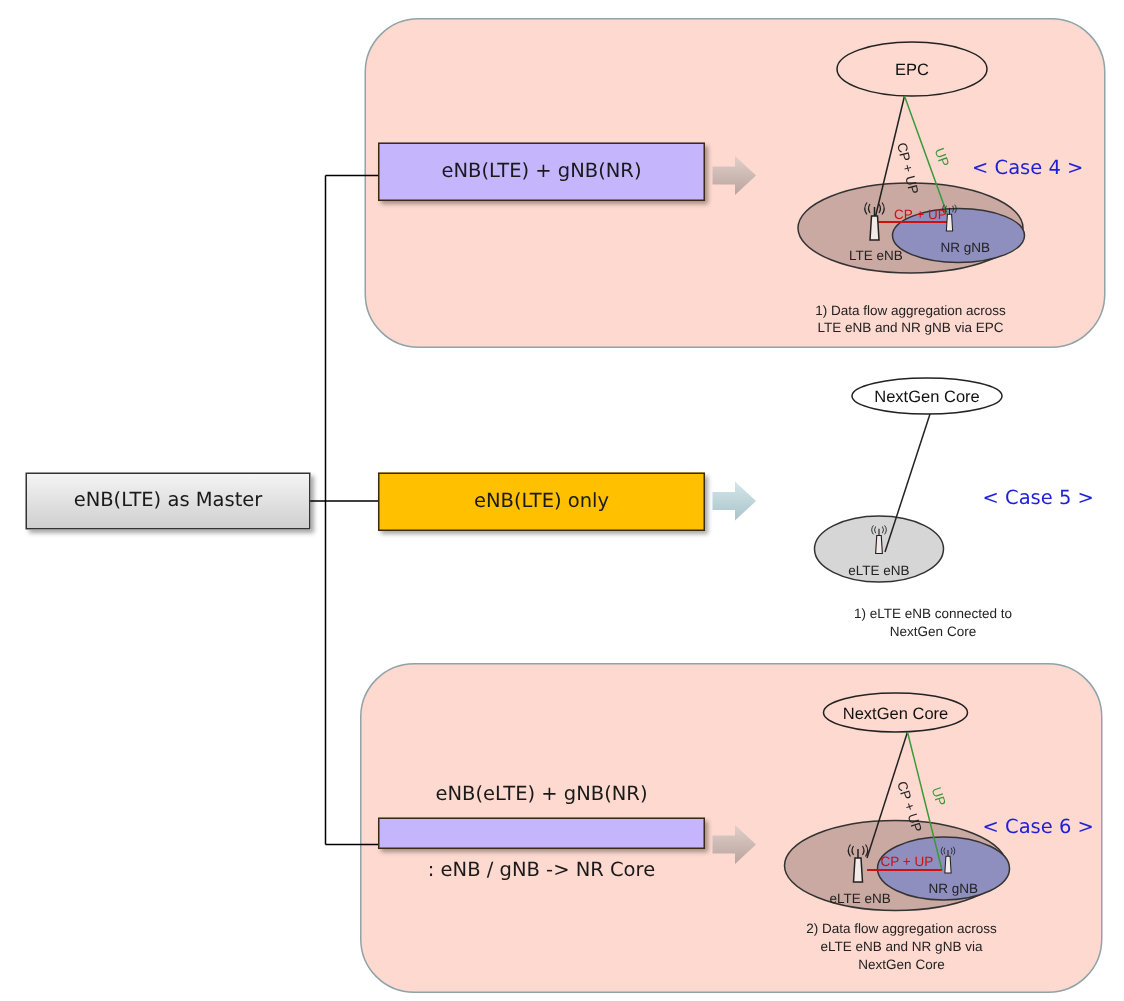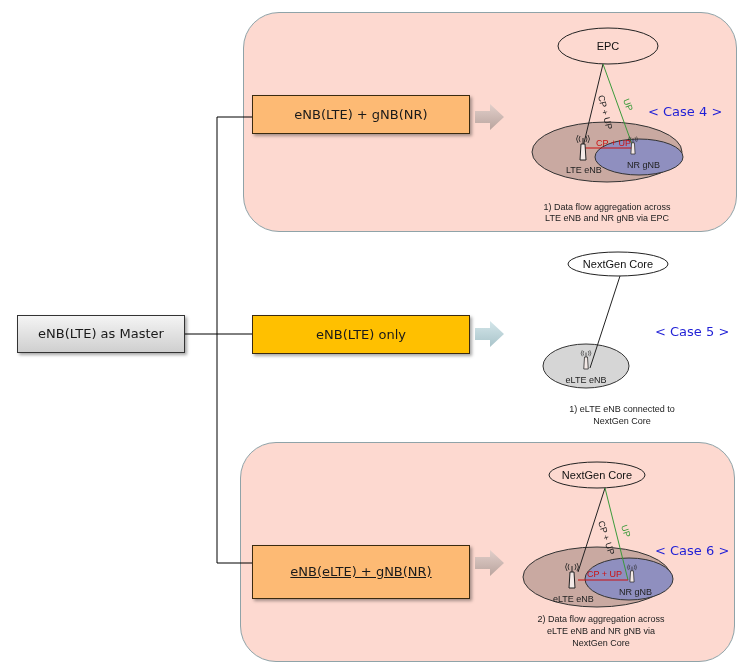--- a/index.html
+++ b/index.html
@@ -7,21 +7,21 @@
   .panel {
     position: absolute; background: #fdd9d0; border: 1px solid #8fa3a8;
     border-radius: 36px; box-sizing: border-box;
   }
   .box {
     position: absolute; box-sizing: border-box; border: 1px solid #3a2a10;
     text-align: center; font-size: 13px; line-height: 16px; color: #1a1a1a;
     box-shadow: 2px 2px 3px rgba(0,0,0,0.35);
     display: flex; flex-direction: column; justify-content: center;
   }
-  .box.orange { background: #fdba74; gap: 35px; }
+  .box.orange { background: #c4b5fd; gap: 35px; }
   .box.gold { background: #ffc000; }
   .box.master {
     background: linear-gradient(#f4f4f4, #cfcfcf); border: 1px solid #333;
     font-size: 13px;
   }
   svg.layer { position: absolute; left: 0; top: 0; }
   .case-label { font-family: "DejaVu Sans", sans-serif; font-size: 13px; fill: #1f1fd6; }
   .small { font-family: "Liberation Sans", sans-serif; font-size: 9px; fill: #222; }
   .cap { font-family: "Liberation Sans", sans-serif; font-size: 9px; fill: #222; }
   .core { font-family: "Liberation Sans", sans-serif; font-size: 11px; fill: #111; }
@@ -32,32 +32,33 @@
 <div class="panel" style="left:243px;top:12px;width:494px;height:220px;"></div>
 <div class="panel" style="left:240px;top:442px;width:495px;height:220px;"></div>
 
 <svg class="layer" width="749" height="667">
   <line x1="183" y1="334" x2="252" y2="334" stroke="#000" stroke-width="1"></line>
   <line x1="217" y1="117" x2="217" y2="563" stroke="#000" stroke-width="1"></line>
   <line x1="217" y1="117" x2="252" y2="117" stroke="#000" stroke-width="1"></line>
   <line x1="217" y1="563" x2="252" y2="563" stroke="#000" stroke-width="1"></line>
 </svg>
 
-<div class="box master" style="left:17px;top:315px;width:168px;height:38px;">
+<div class="box master" style="left:17px;top:315px;width:190px;height:38px;">
   <span>eNB(LTE) as Master</span>
 </div>
 
 <div class="box orange" style="left:252px;top:95px;width:218px;height:39px;">
   <span>eNB(LTE) + gNB(NR)</span>
 </div>
 <div class="box gold" style="left:252px;top:315px;width:218px;height:39px;gap:28px;">
   <span>eNB(LTE) only</span>
 </div>
-<div class="box orange" style="left:252px;top:545px;width:218px;height:54px;text-decoration:underline;">
+<div class="box orange" style="left:252px;top:545px;width:218px;height:21px;">
   <span>eNB(eLTE) + gNB(NR)</span>
+  <span>: eNB / gNB -&gt; NR Core</span>
 </div>
 
 <svg class="layer" width="749" height="667">
   <defs>
     <linearGradient id="arrowRose" x1="0" y1="0" x2="0" y2="1">
       <stop offset="0" stop-color="#e2cfca"></stop>
         <stop offset="1" stop-color="#b9a49e"></stop>
     </linearGradient>
     <linearGradient id="arrowBlue" x1="0" y1="0" x2="0" y2="1">
       <stop offset="0" stop-color="#d4e6ea"></stop>

